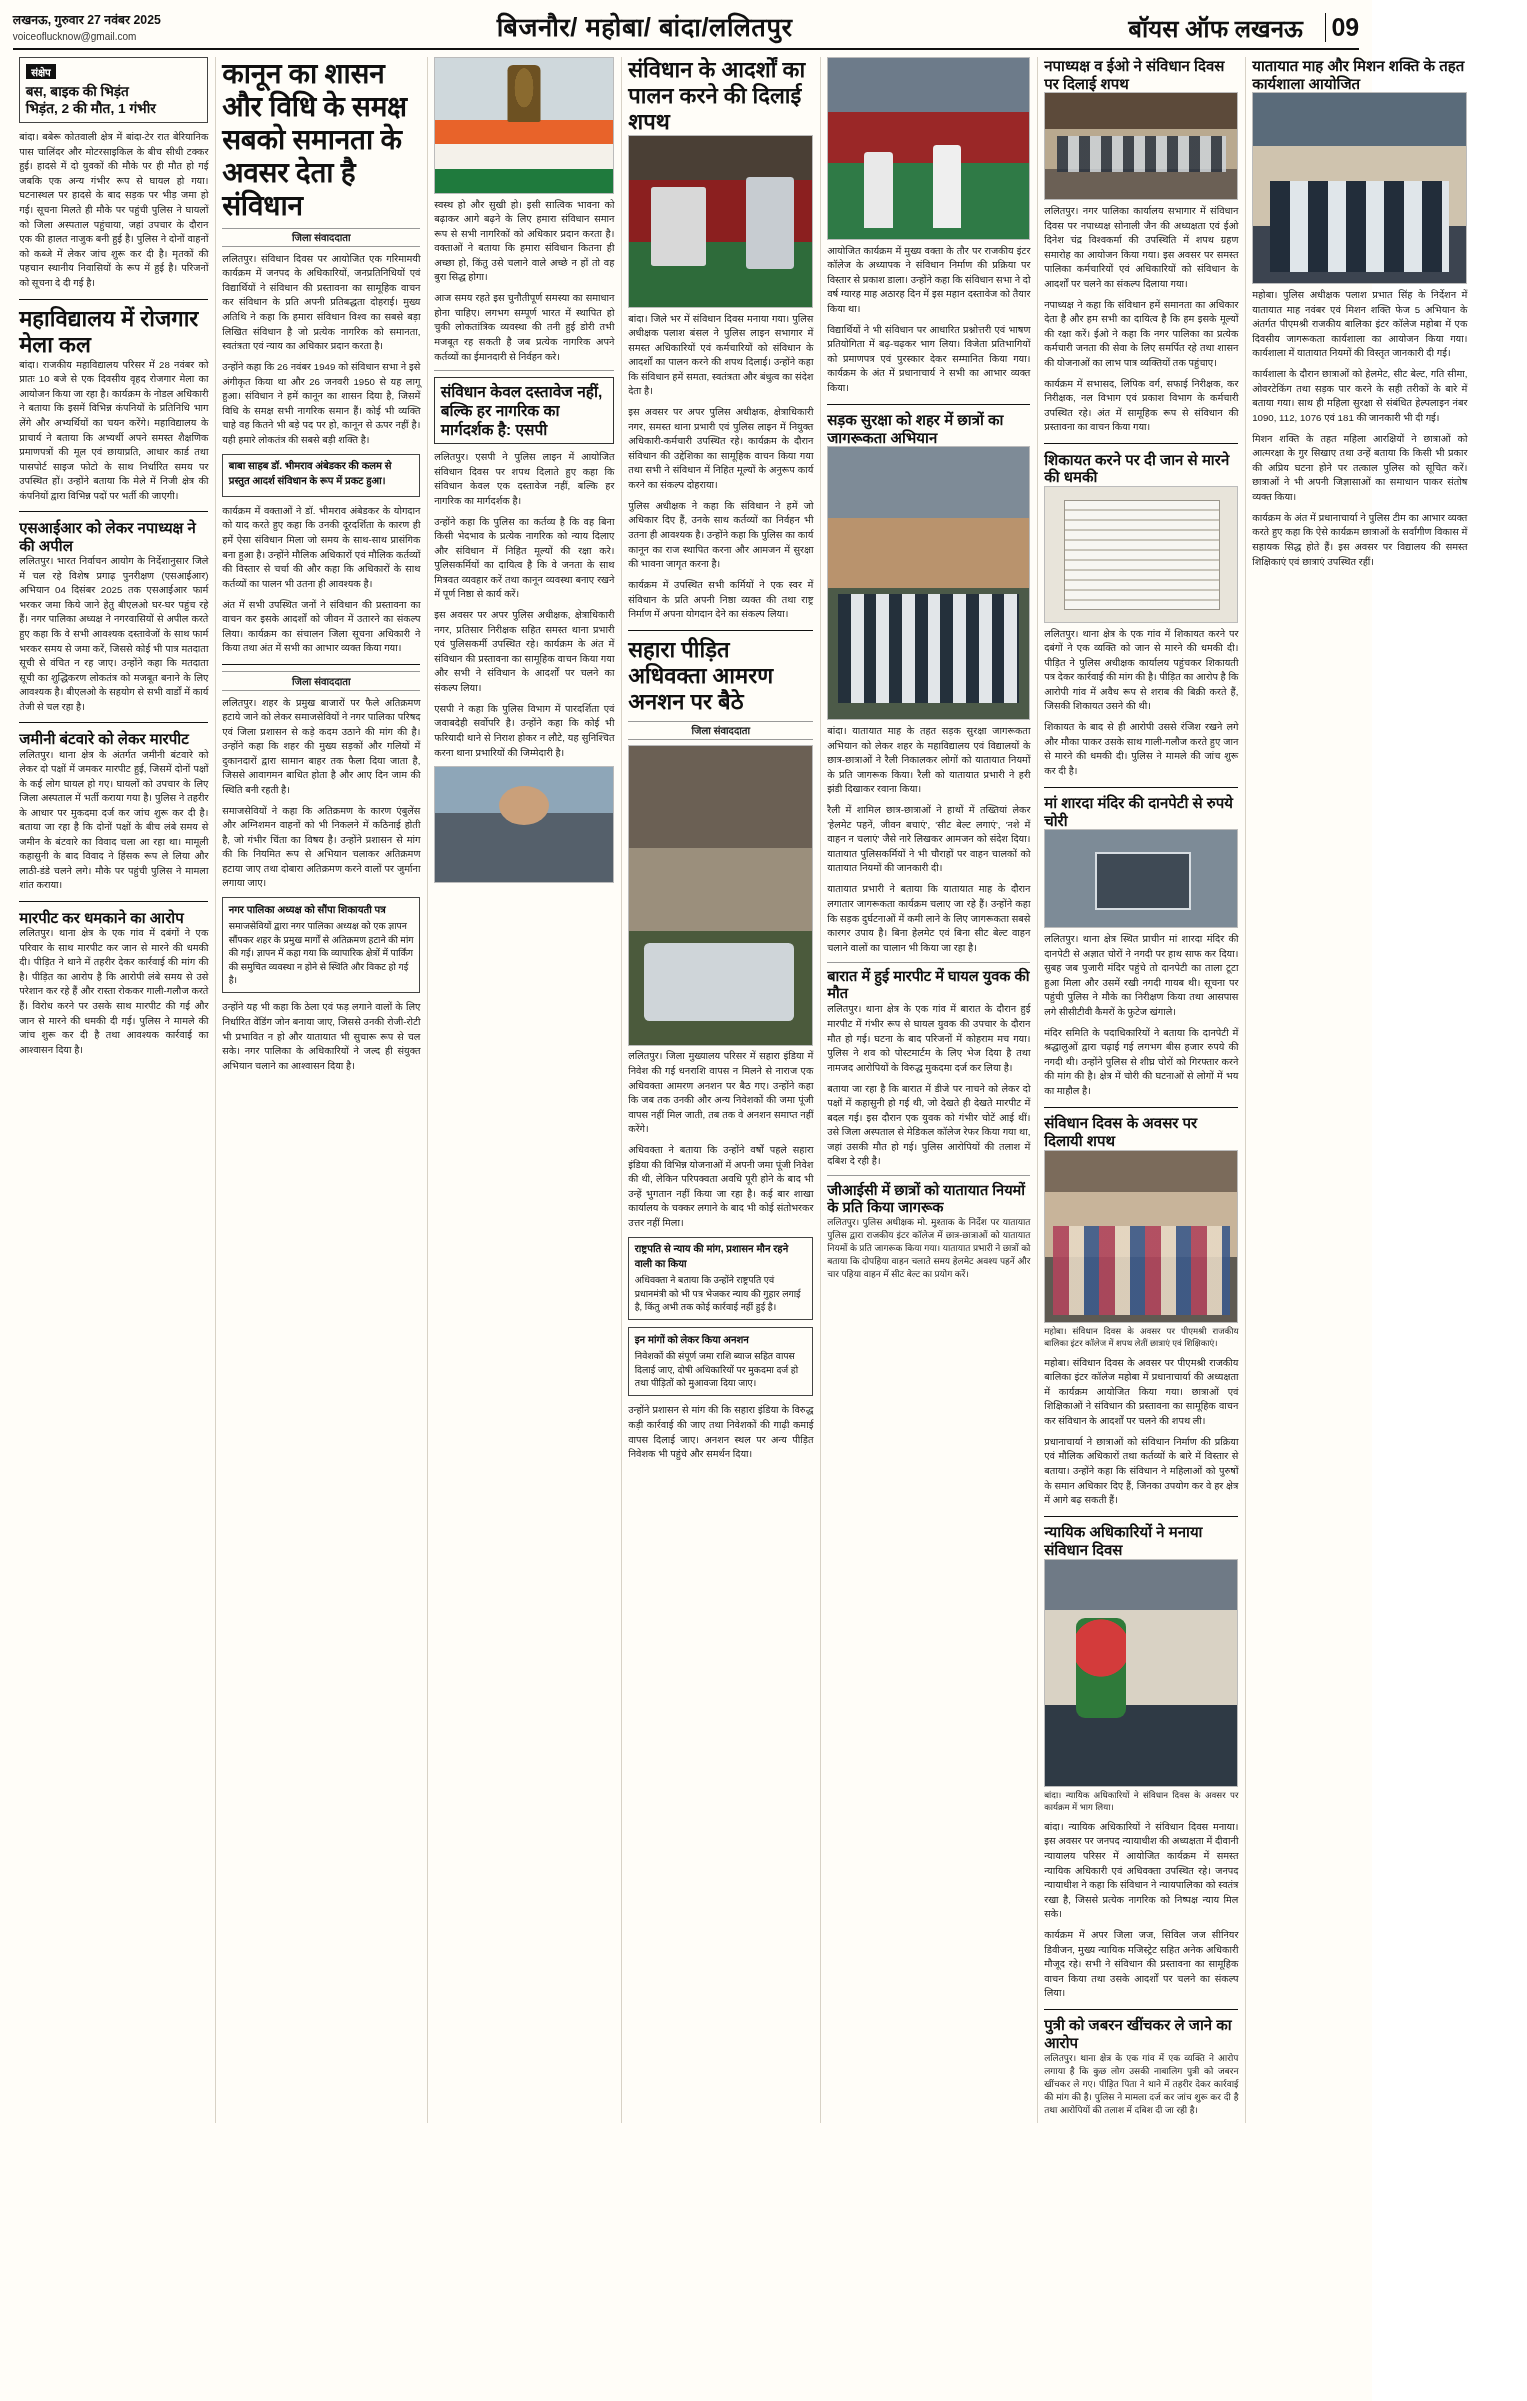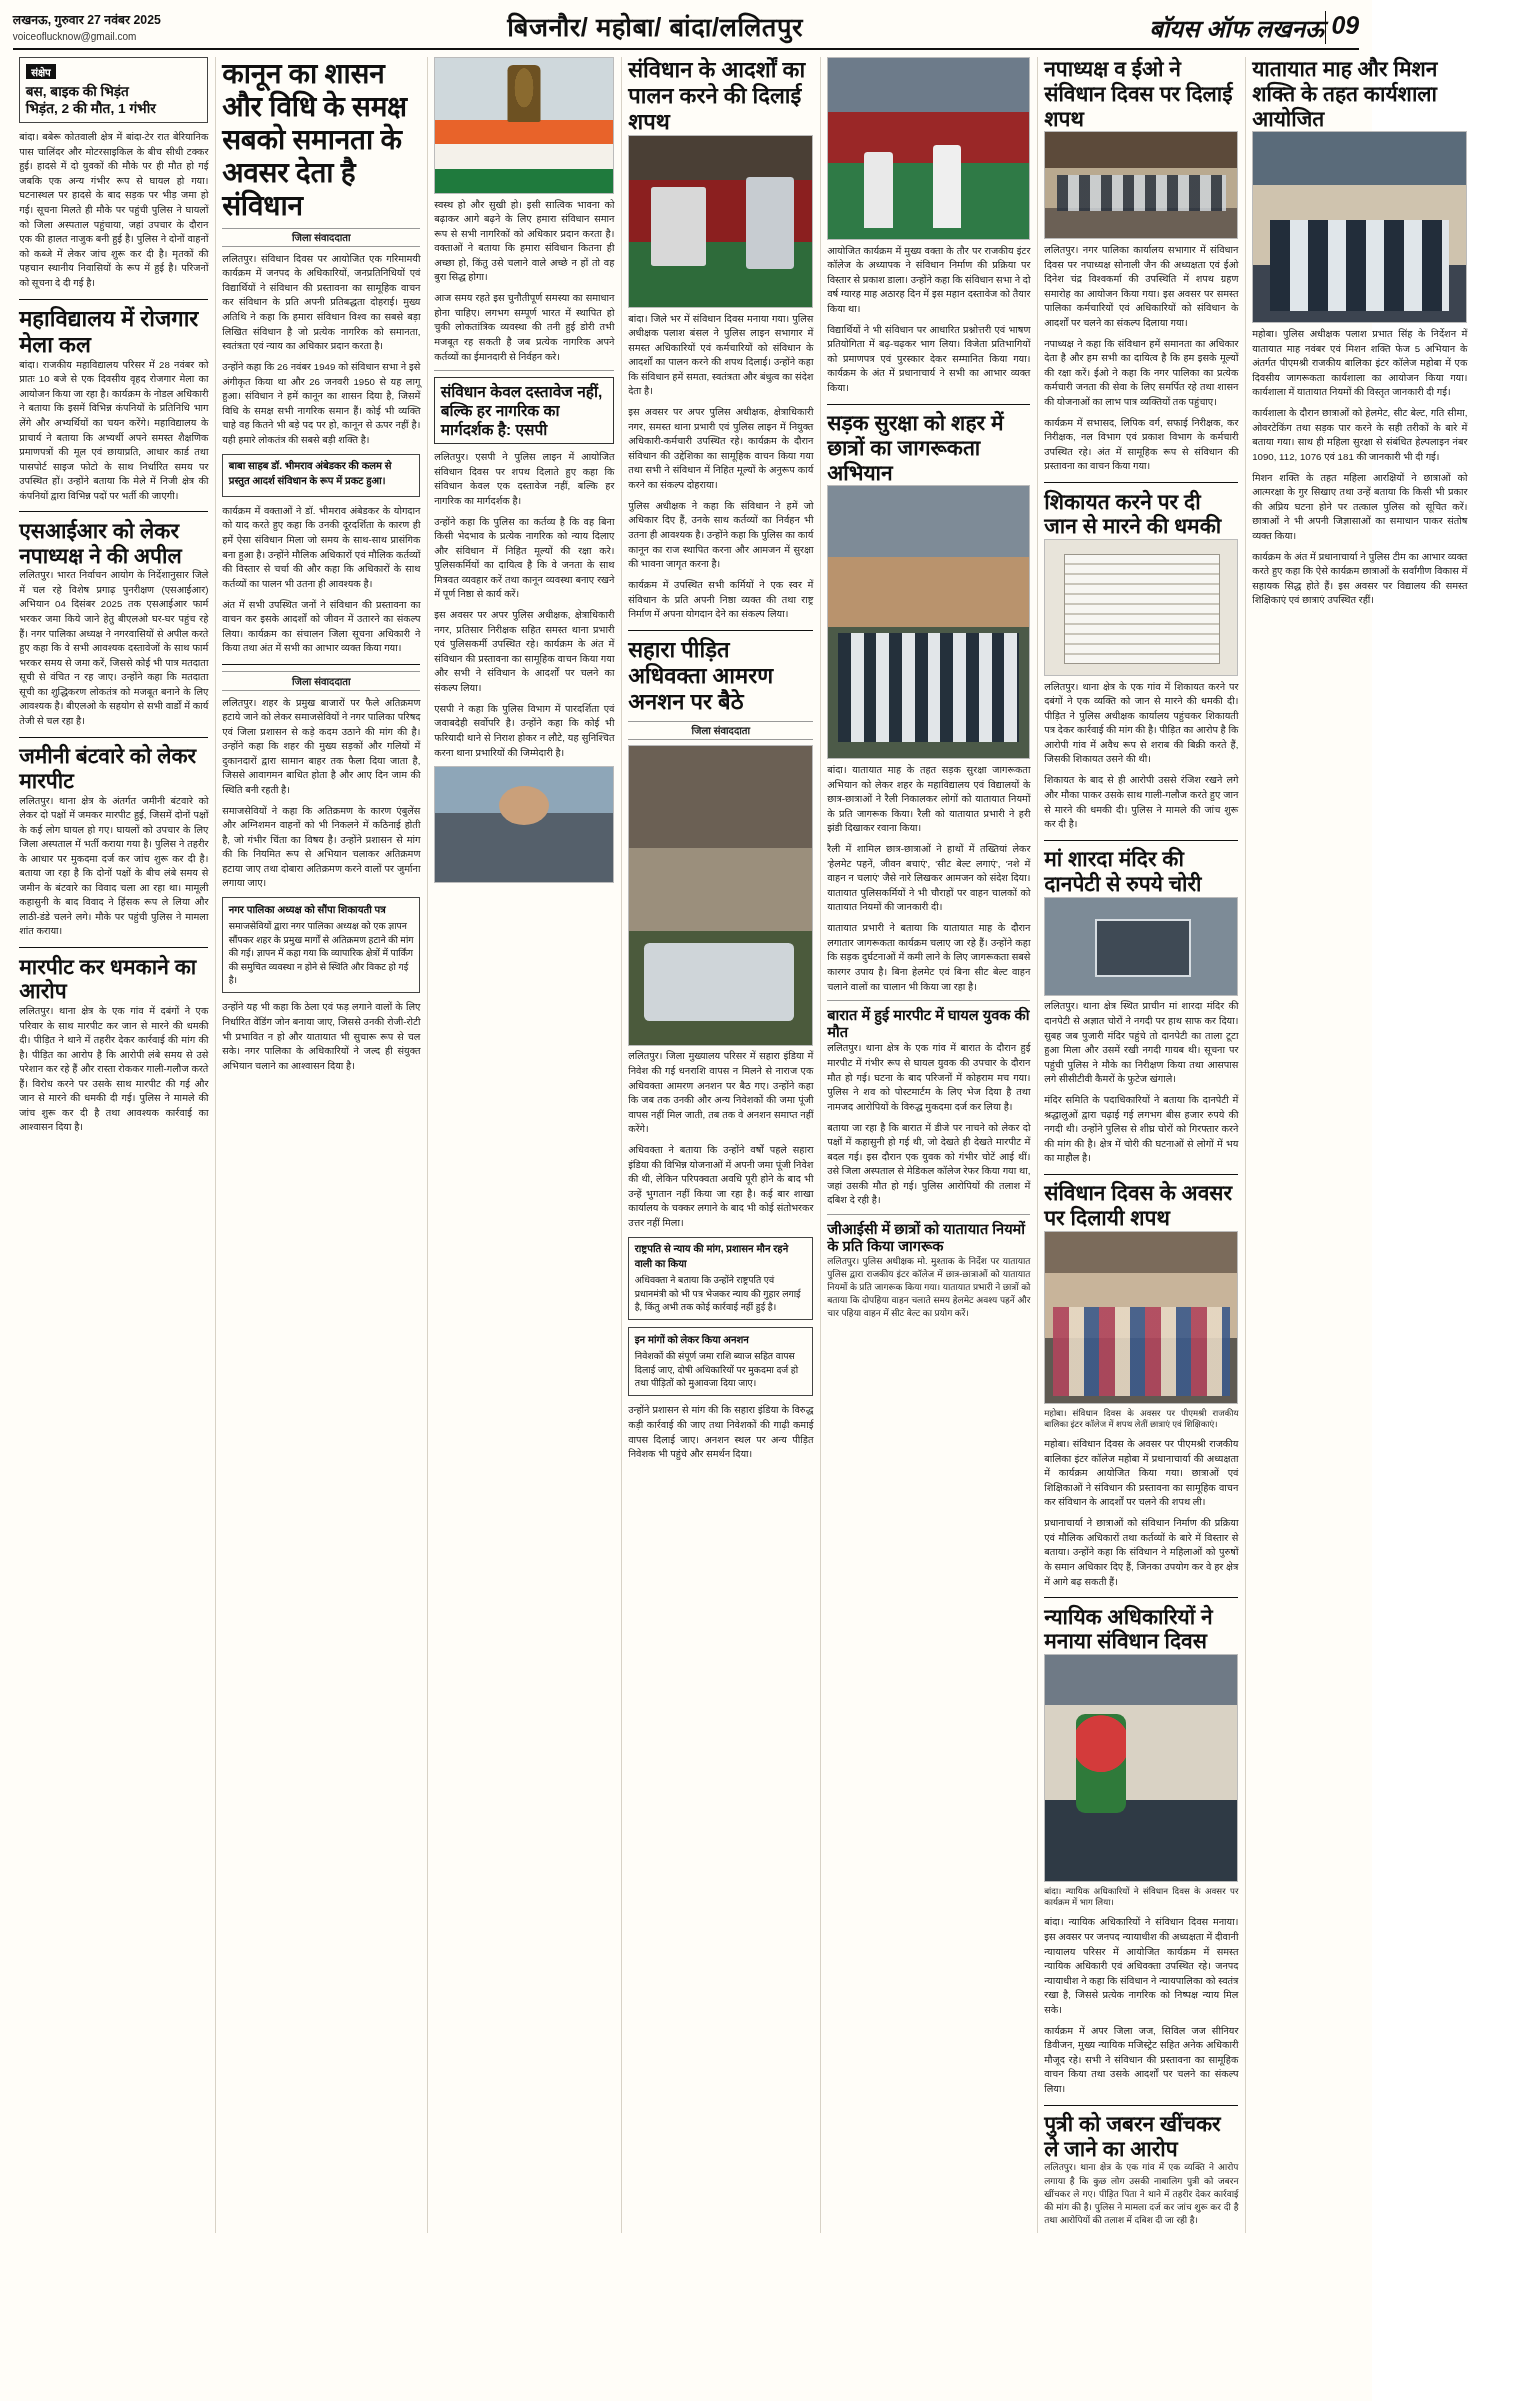--- a/index.html
+++ b/index.html
@@ -33,22 +33,22 @@
     font-size: 25.6px;
     font-weight: bold;
     letter-spacing: 0.5px;
     text-align: center;
     flex: 1;
   }
   .mast-right {
     font-size: 24px;
     font-weight: bold;
     display: flex;
-    gap: 1px;
-    font-style: italic;
+    align-items: center;
+    gap: 22px;
   }
   .mast-right .pageno {
     font-size: 25px;
     border-left: 1.8px solid #111;
     padding-left: 5.5px;
   }
 
   
   .grid {
     display: grid;
@@ -60,21 +60,21 @@
   .col:last-child { border-right: none; }
 
   
   .hl {
     font-weight: bold;
     line-height: 1.18;
     color: #111;
   }
   .hl-xl { font-size: 28px; letter-spacing: -0.3px; }
   .hl-lg { font-size: 22px; }
-  .hl-md { font-size: 21px; }
+  .hl-md { font-size: 15px; }
   .hl-sm { font-size: 14.6px; }
   .byline {
     font-size: 10px;
     font-weight: bold;
     border-top: 0.9px solid #999;
     border-bottom: 0.9px solid #999;
     padding: 1.8px 0;
     margin: 5.5px 0 4.6px 0;
     text-align: center;
     color: #222;

